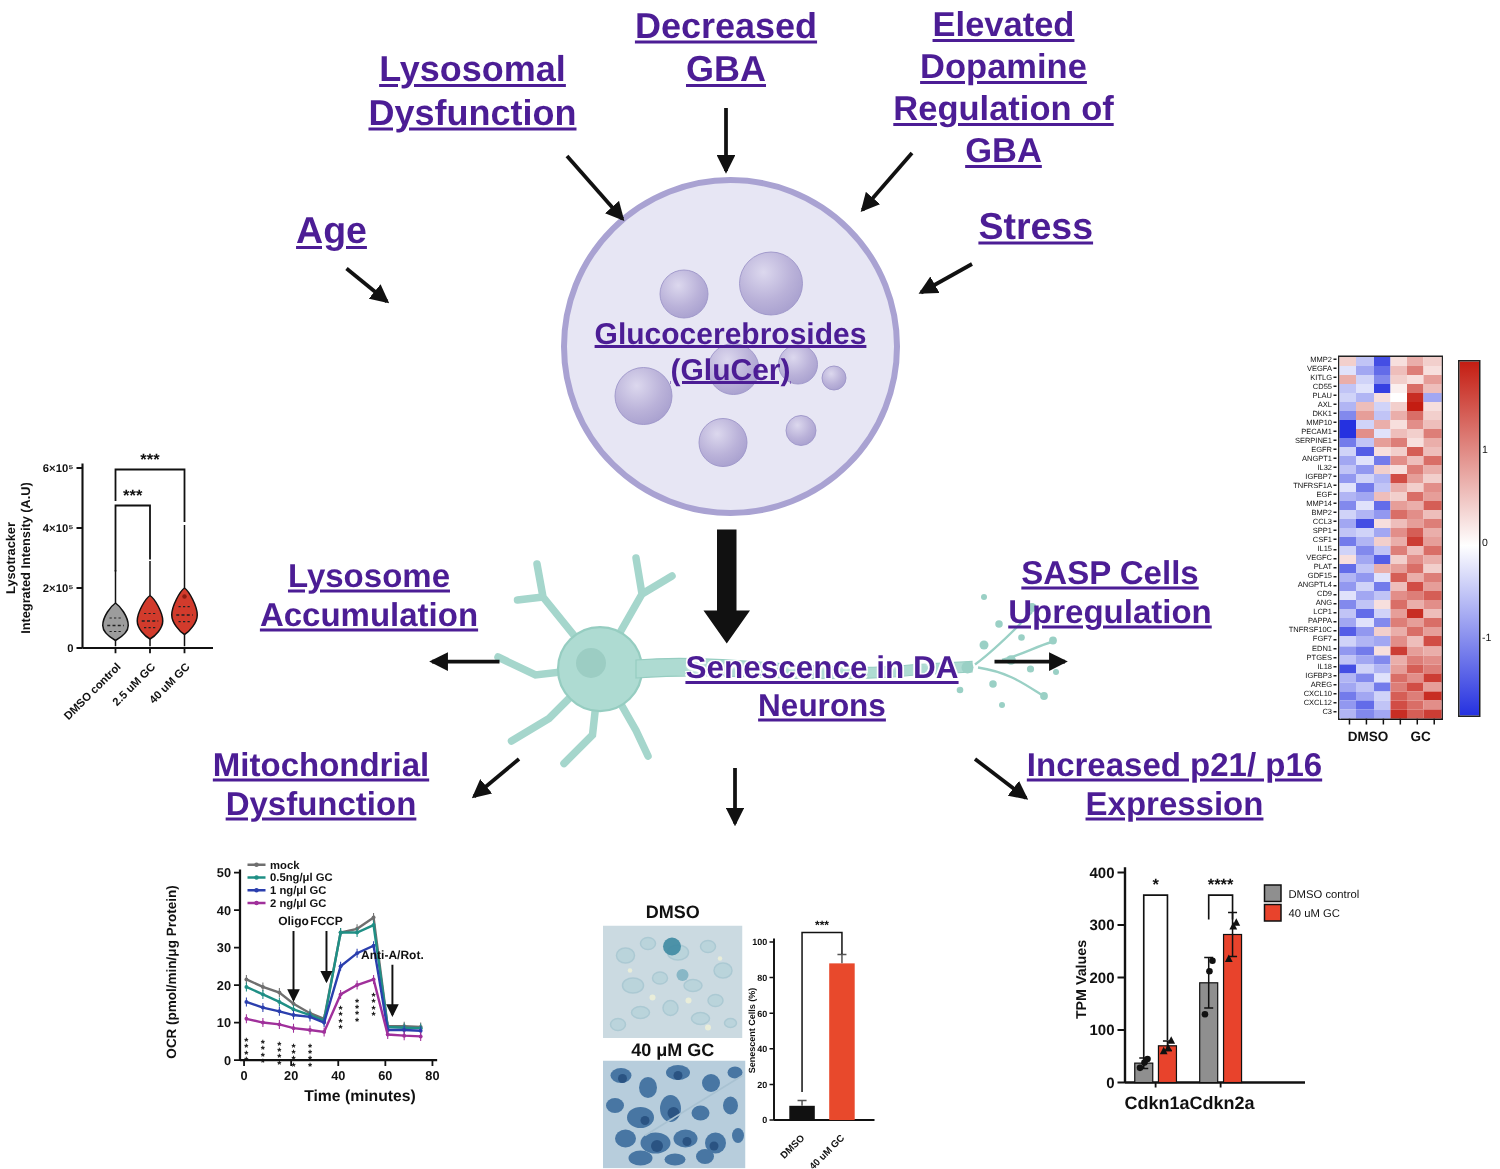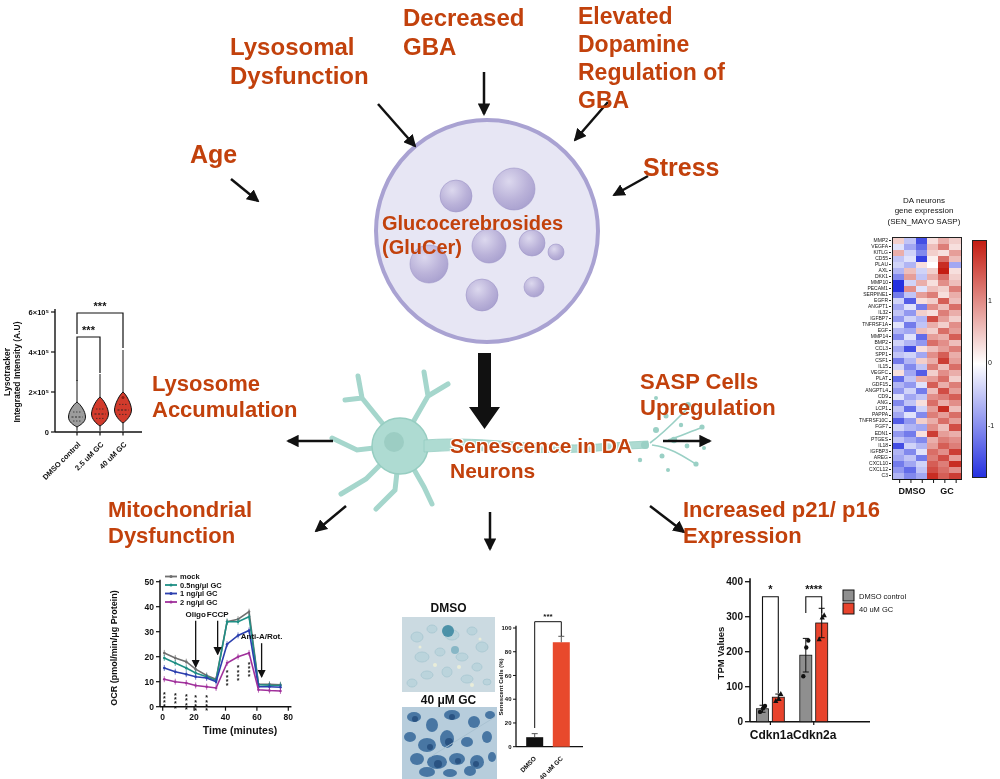--- a/index.html
+++ b/index.html
@@ -1,19 +1,19 @@
 <!DOCTYPE html>
 <html><head>
 <meta charset="utf-8">
 <style>
   html,body{margin:0;padding:0;}
   body{width:1000px;height:779px;position:relative;background:#fff;overflow:hidden;
        font-family:"Liberation Sans",sans-serif;color:#0a0a0a;}
   .abs{position:absolute;}
-  .label{position:absolute;text-align:left;font-weight:bold;color:#c2410c;line-height:1.2;}
+  .label{position:absolute;text-align:center;font-weight:bold;color:#4c1d95;line-height:1.2;text-decoration:underline;}
   .halo{text-shadow:-1px -1px 0 #fff,1px -1px 0 #fff,-1px 1px 0 #fff,1px 1px 0 #fff,0 2px 2px #fff;margin-left:48px;}
   svg text{font-family:"Liberation Sans",sans-serif;}
   
   .hm-panel{position:absolute;left:826px;top:196px;width:174px;height:310px;}
   .hm-title{position:absolute;left:28px;top:0;width:140px;text-align:center;
             font-size:8px;line-height:1.3;color:#111;}
   .hm-wrap{position:absolute;left:0;top:41px;display:flex;}
   .hm-labels{width:66px;display:grid;grid-auto-rows:6.02px;}
   .hm-label{font-size:5px;line-height:6px;text-align:right;padding-right:1px;color:#111;white-space:nowrap;}
   .hm-label::after{content:"";display:inline-block;width:2px;height:1px;background:#222;vertical-align:middle;margin-left:1px;}
@@ -107,21 +107,21 @@
     <line x1="346" y1="506" x2="316" y2="531" marker-end="url(#ah)"></line>
     <line x1="490" y1="512" x2="490" y2="549" marker-end="url(#ah)"></line>
     <line x1="650" y1="506" x2="684" y2="532" marker-end="url(#ah)"></line>
   </g>
 </svg>
 
 <div class="label" style="left:230px;top:33px;width:170px;font-size:24px;">Lysosomal Dysfunction</div>
 <div class="label" style="left:403px;top:4px;width:162px;font-size:24px;">Decreased GBA</div>
 <div class="label" style="left:578px;top:2px;width:182px;font-size:23px;line-height:1.22;">Elevated Dopamine Regulation of GBA</div>
 <div class="label" style="left:190px;top:139px;width:62px;font-size:25px;">Age</div>
-<div class="label" style="left:643px;top:152px;width:95px;font-size:25px;">Stress</div>
+<div class="label" style="left:643px;top:136px;width:95px;font-size:25px;">Stress</div>
 <div class="label" style="left:382px;top:211px;width:210px;font-size:20px;">Glucocerebrosides (GluCer)</div>
 <div class="label halo" style="left:402px;top:433px;width:196px;font-size:21px;">Senescence in DA Neurons</div>
 <div class="label" style="left:152px;top:371px;width:188px;font-size:22px;">Lysosome Accumulation</div>
 <div class="label" style="left:640px;top:369px;width:200px;font-size:22px;">SASP Cells Upregulation</div>
 <div class="label" style="left:108px;top:497px;width:212px;font-size:22px;">Mitochondrial Dysfunction</div>
 <div class="label" style="left:683px;top:497px;width:200px;font-size:22px;">Increased p21/ p16 Expression</div>
 
 <div class="abs" style="left:0;top:283px;width:178px;height:218px;">
   <svg id="violin-svg" width="178" height="218" viewBox="0 0 178 218">
       <text x="10" y="89" font-size="8.5" fill="#111" font-weight="bold" text-anchor="middle" transform="rotate(-90,10,89)">Lysotracker</text>
@@ -162,25 +162,20 @@
       <line x1="123" y1="149" x2="123" y2="152.5" stroke="#111" stroke-width="1.2"></line>
       <text x="127" y="162" font-size="7.5" fill="#111" font-weight="bold" text-anchor="end" transform="rotate(-45,127,162)">40 uM GC</text>
       <path d="M77,98 L77,54 L100,54 L100,90" fill="none" stroke="#111" stroke-width="1.2"></path>
       <text x="88.5" y="51" font-size="11" fill="#111" font-weight="bold" text-anchor="middle">***</text>
       <path d="M77,51 L77,30 L123,30 L123,65" fill="none" stroke="#111" stroke-width="1.2"></path>
       <text x="100" y="27" font-size="11" fill="#111" font-weight="bold" text-anchor="middle">***</text>
     </svg>
 </div>
 
 <div class="hm-panel">
-  <div class="hm-title">
-    <div>DA neurons</div>
-    <div>gene expression</div>
-    <div>(SEN_MAYO SASP)</div>
-  </div>
   <div class="hm-wrap">
     <div class="hm-labels" id="hm-labels">
         <div class="hm-label">MMP2</div>
         <div class="hm-label">VEGFA</div>
         <div class="hm-label">KITLG</div>
         <div class="hm-label">CD55</div>
         <div class="hm-label">PLAU</div>
         <div class="hm-label">AXL</div>
         <div class="hm-label">DKK1</div>
         <div class="hm-label">MMP10</div>

